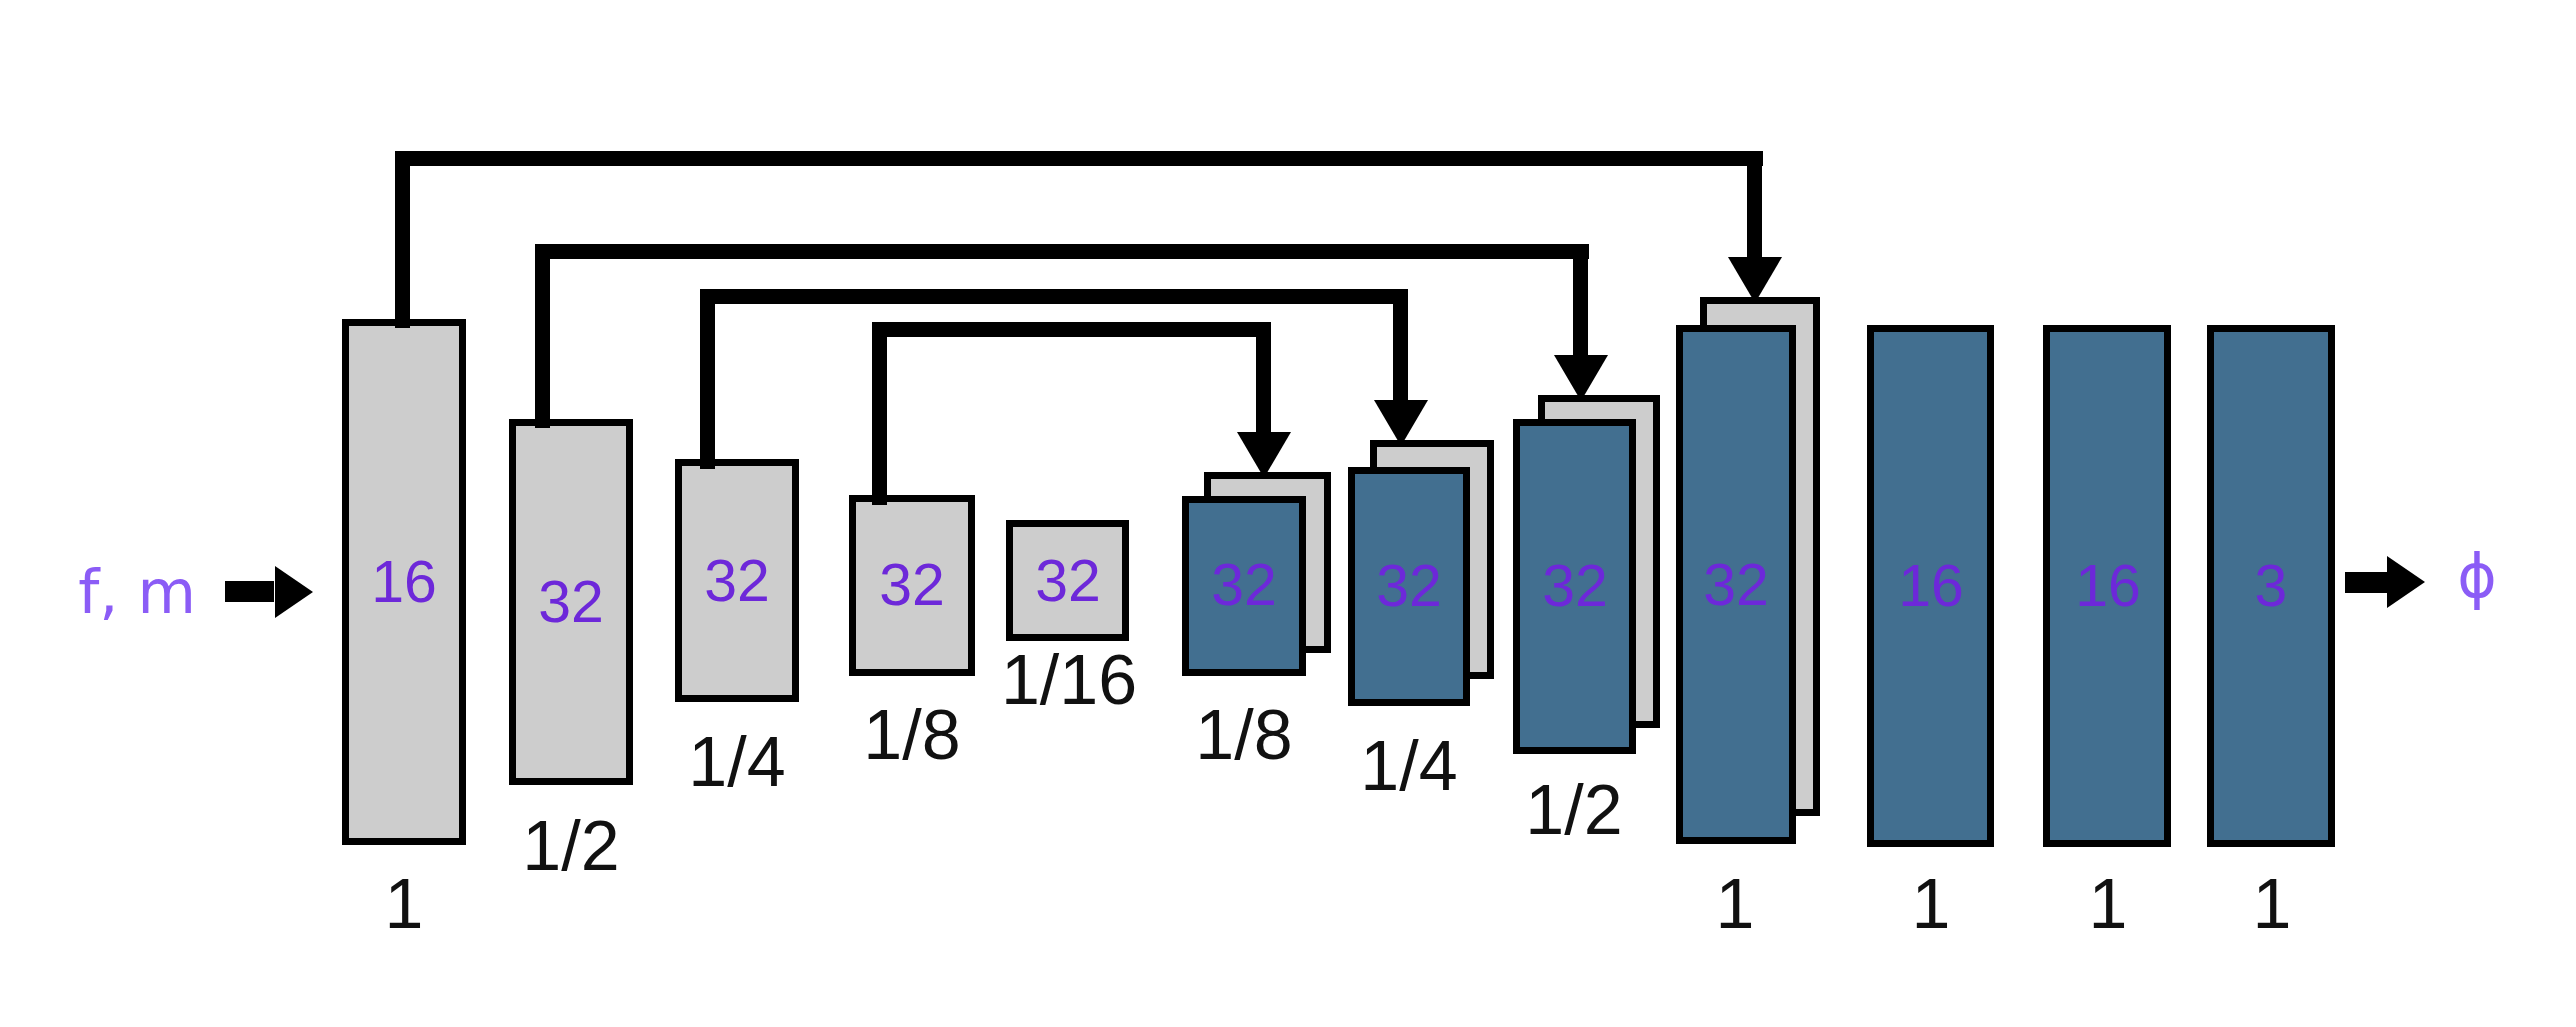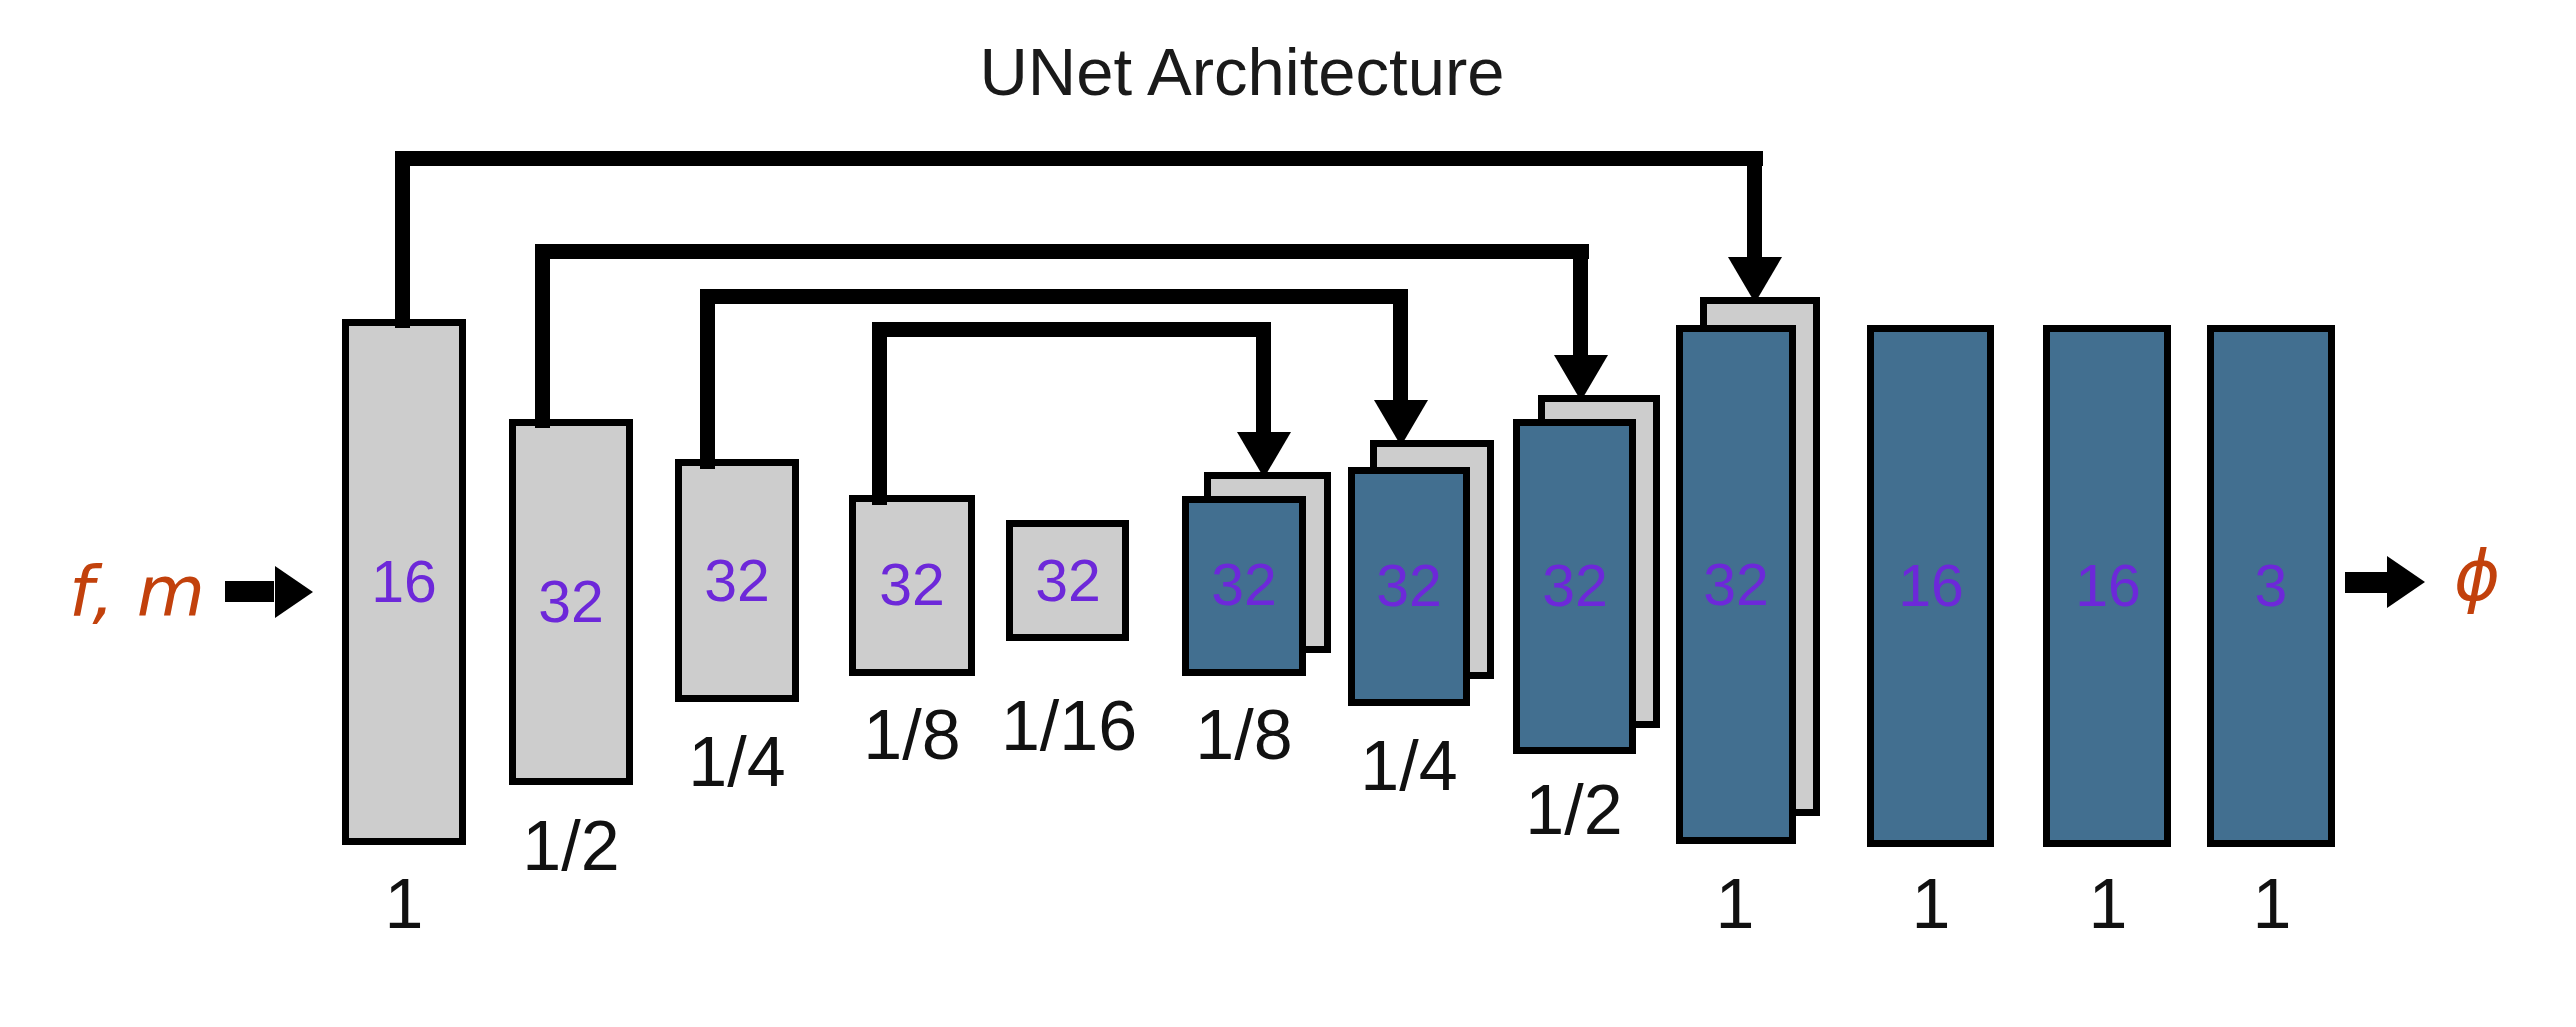--- a/index.html
+++ b/index.html
@@ -17,23 +17,22 @@
   .title {
     position: absolute;
     transform: translate(-50%, -50%);
     font-size: 67px;
     color: #1a1a1a;
     white-space: nowrap;
   }
   .io-label {
     position: absolute;
     transform: translate(-50%, -50%);
-    font-size: 70px;
-    font-style: italic;
-    color: #c2410c;
+    font-size: 60px;
+    color: #8b5cf6;
     white-space: nowrap;
     font-family: "DejaVu Sans", sans-serif;
   }
   .box {
     position: absolute;
     box-sizing: border-box;
     border: 7.6px solid #000;
   }
   .channel-label {
     position: absolute;
@@ -65,41 +64,40 @@
     width: 0; height: 0;
     border-top: 26px solid transparent;
     border-bottom: 26px solid transparent;
     border-left: 38px solid #000;
   }
 </style>
 </head>
 <body>
 
 <div id="diagram">
-  <div class="title" style="left:1242px; top:71px;">UNet Architecture</div>
 
   <div class="io-label" style="left: 137px; top: 592px;">f, m</div>
   <div class="io-label" style="left: 2477px; top: 576px;">ϕ</div>
 
   <div id="shapes">
       <div class="box" style="left: 342px; top: 319px; width: 124px; height: 526px; background: rgb(205, 205, 205);"></div>
       <div class="channel-label" style="left: 404px; top: 582px;">16</div>
       <div class="scale-label" style="left: 404px; top: 904px;">1</div>
       <div class="box" style="left: 509px; top: 419px; width: 124px; height: 366px; background: rgb(205, 205, 205);"></div>
       <div class="channel-label" style="left: 571px; top: 602px;">32</div>
       <div class="scale-label" style="left: 571px; top: 846px;">1/2</div>
       <div class="box" style="left: 675px; top: 459px; width: 124px; height: 243px; background: rgb(205, 205, 205);"></div>
       <div class="channel-label" style="left: 737px; top: 581px;">32</div>
       <div class="scale-label" style="left: 737px; top: 762px;">1/4</div>
       <div class="box" style="left: 849px; top: 495px; width: 126px; height: 181px; background: rgb(205, 205, 205);"></div>
       <div class="channel-label" style="left: 912px; top: 585px;">32</div>
       <div class="scale-label" style="left: 912px; top: 735px;">1/8</div>
       <div class="box" style="left: 1006px; top: 520px; width: 123px; height: 121px; background: rgb(205, 205, 205);"></div>
       <div class="channel-label" style="left: 1068px; top: 581px;">32</div>
-      <div class="scale-label" style="left: 1069px; top: 726px;">1/16</div>
+      <div class="scale-label" style="left: 1069px; top: 680px;">1/16</div>
       <div class="box" style="left: 1204px; top: 472px; width: 127px; height: 181px; background: rgb(205, 205, 205);"></div>
       <div class="box" style="left: 1182px; top: 496px; width: 124px; height: 180px; background: rgb(66, 111, 144);"></div>
       <div class="channel-label" style="left: 1244px; top: 585px;">32</div>
       <div class="scale-label" style="left: 1244px; top: 735px;">1/8</div>
       <div class="box" style="left: 1370px; top: 440px; width: 124px; height: 239px; background: rgb(205, 205, 205);"></div>
       <div class="box" style="left: 1348px; top: 467px; width: 122px; height: 239px; background: rgb(66, 111, 144);"></div>
       <div class="channel-label" style="left: 1409px; top: 586px;">32</div>
       <div class="scale-label" style="left: 1409px; top: 766px;">1/4</div>
       <div class="box" style="left: 1538px; top: 395px; width: 122px; height: 333px; background: rgb(205, 205, 205);"></div>
       <div class="box" style="left: 1513px; top: 419px; width: 123px; height: 335px; background: rgb(66, 111, 144);"></div>

